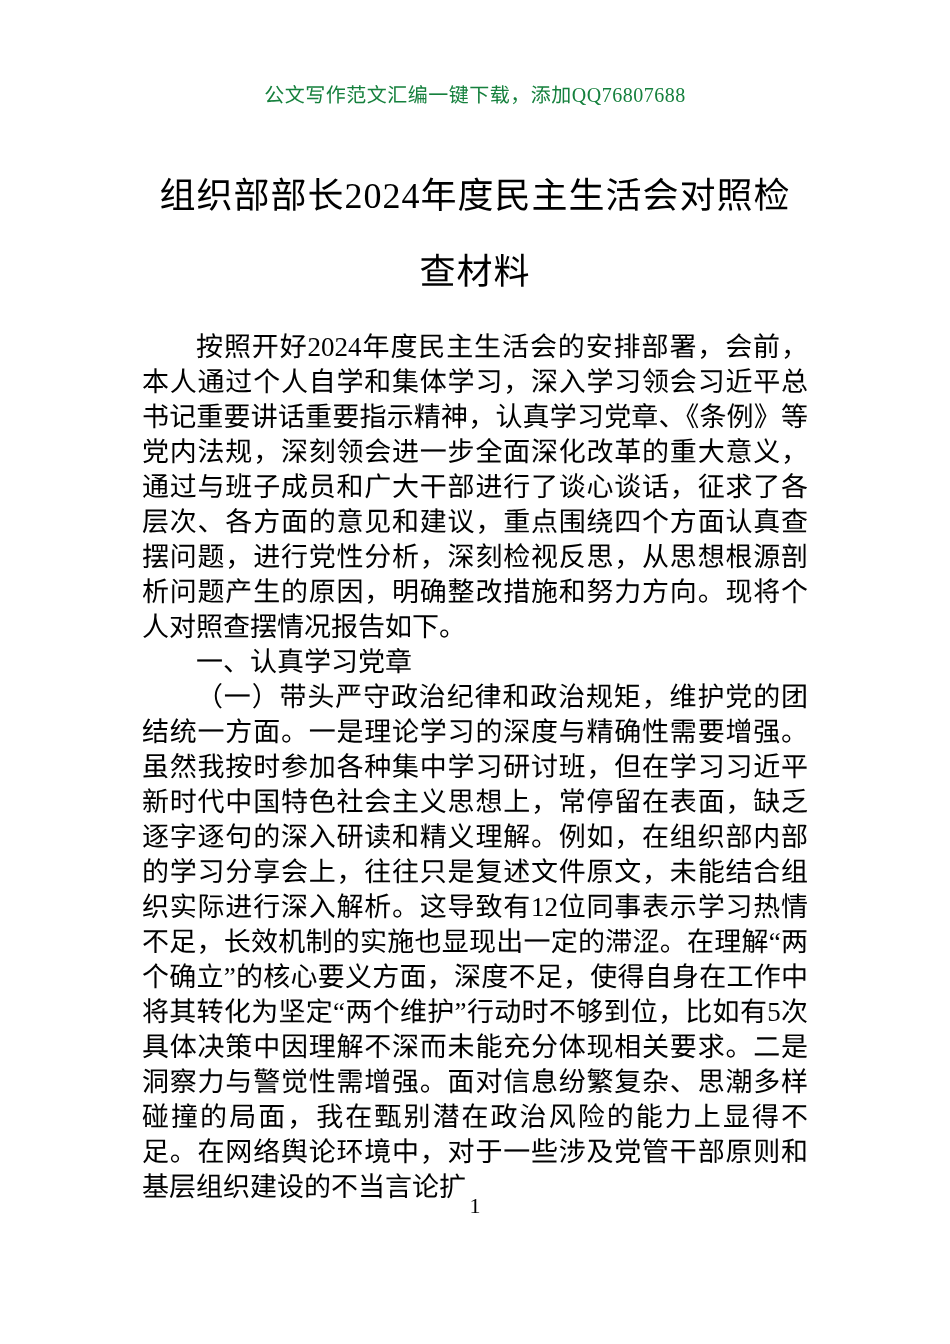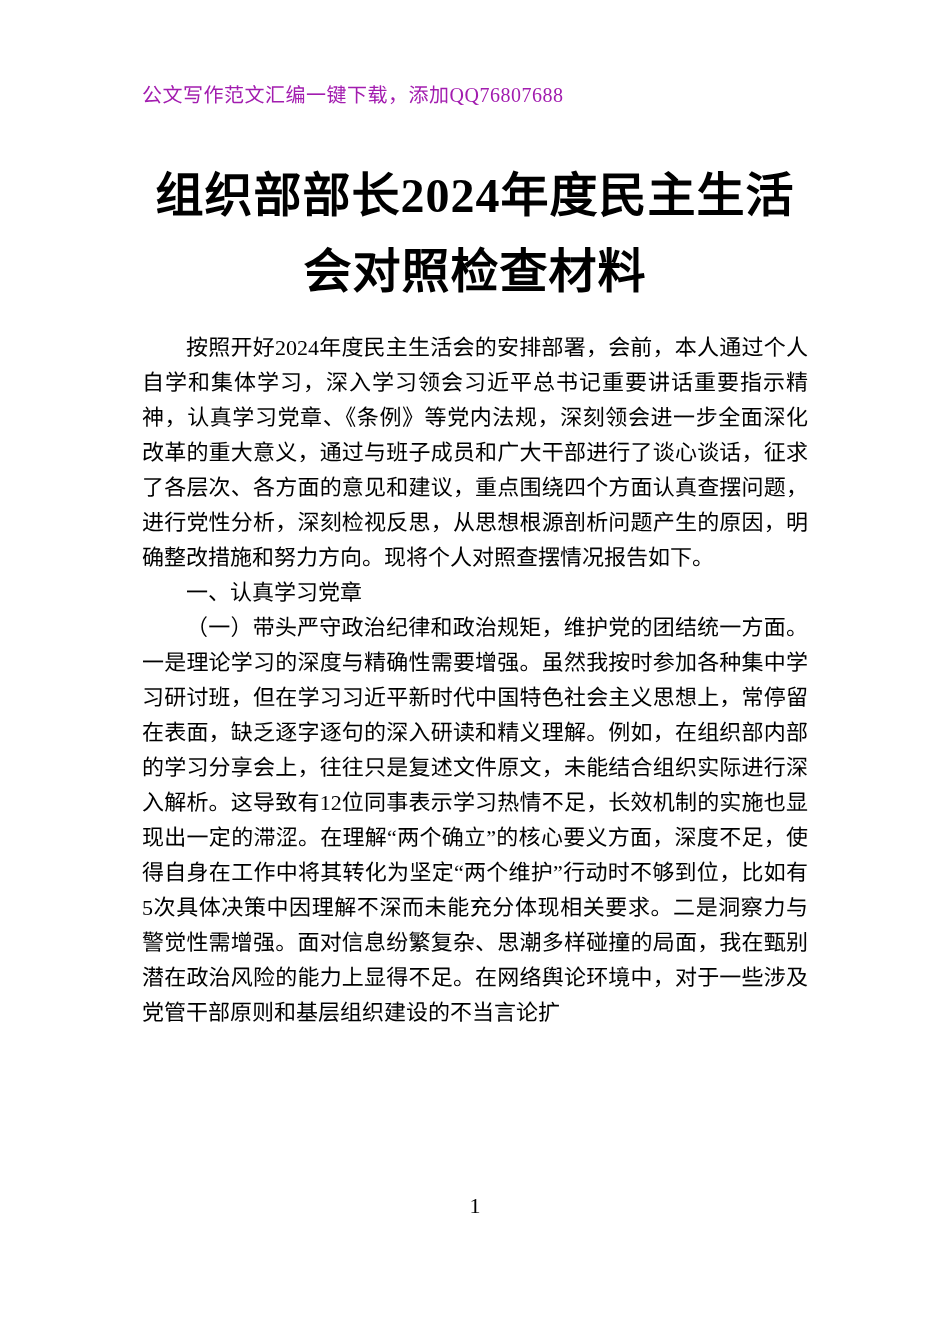--- a/index.html
+++ b/index.html
@@ -13,36 +13,37 @@
     font-family: "Liberation Serif", "DejaVu Serif", serif;
     color: #000000;
     overflow: hidden;
   }
   .page {
     position: absolute;
     inset: 0;
     padding: 84px 142px 0 142px;
   }
   .promo {
-    color: #a21caf;
+    text-align: center;
+    color: #15803d;
     font-size: 20px;
     line-height: 22px;
     letter-spacing: 0.5px;
   }
   .doc-title {
     margin-top: 52px;
-    font-size: 48px;
-    font-weight: 700;
+    font-size: 36px;
+    font-weight: 400;
     line-height: 76px;
     text-align: center;
     letter-spacing: 1px;
   }
   .doc-body {
     margin-top: 20px;
-    font-size: 22px;
+    font-size: 27px;
     line-height: 35px;
     text-align: justify;
     text-justify: inter-ideograph;
   }
   .doc-body p {
     text-indent: 2em;
     word-break: break-all;
   }
   .page-number {
     position: absolute;

